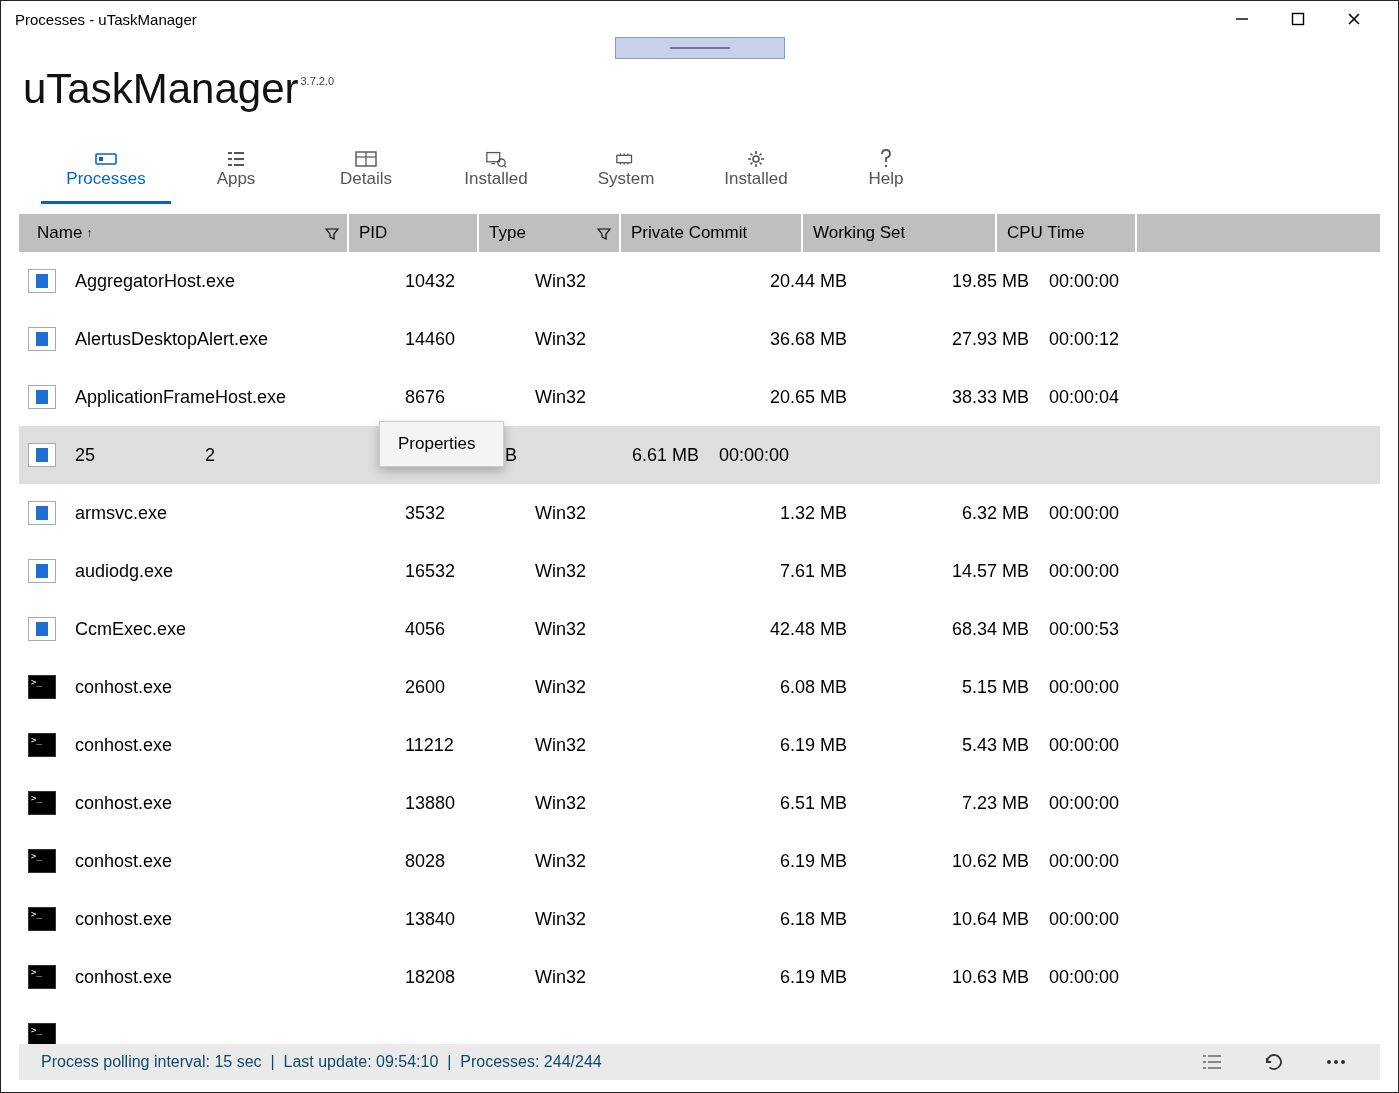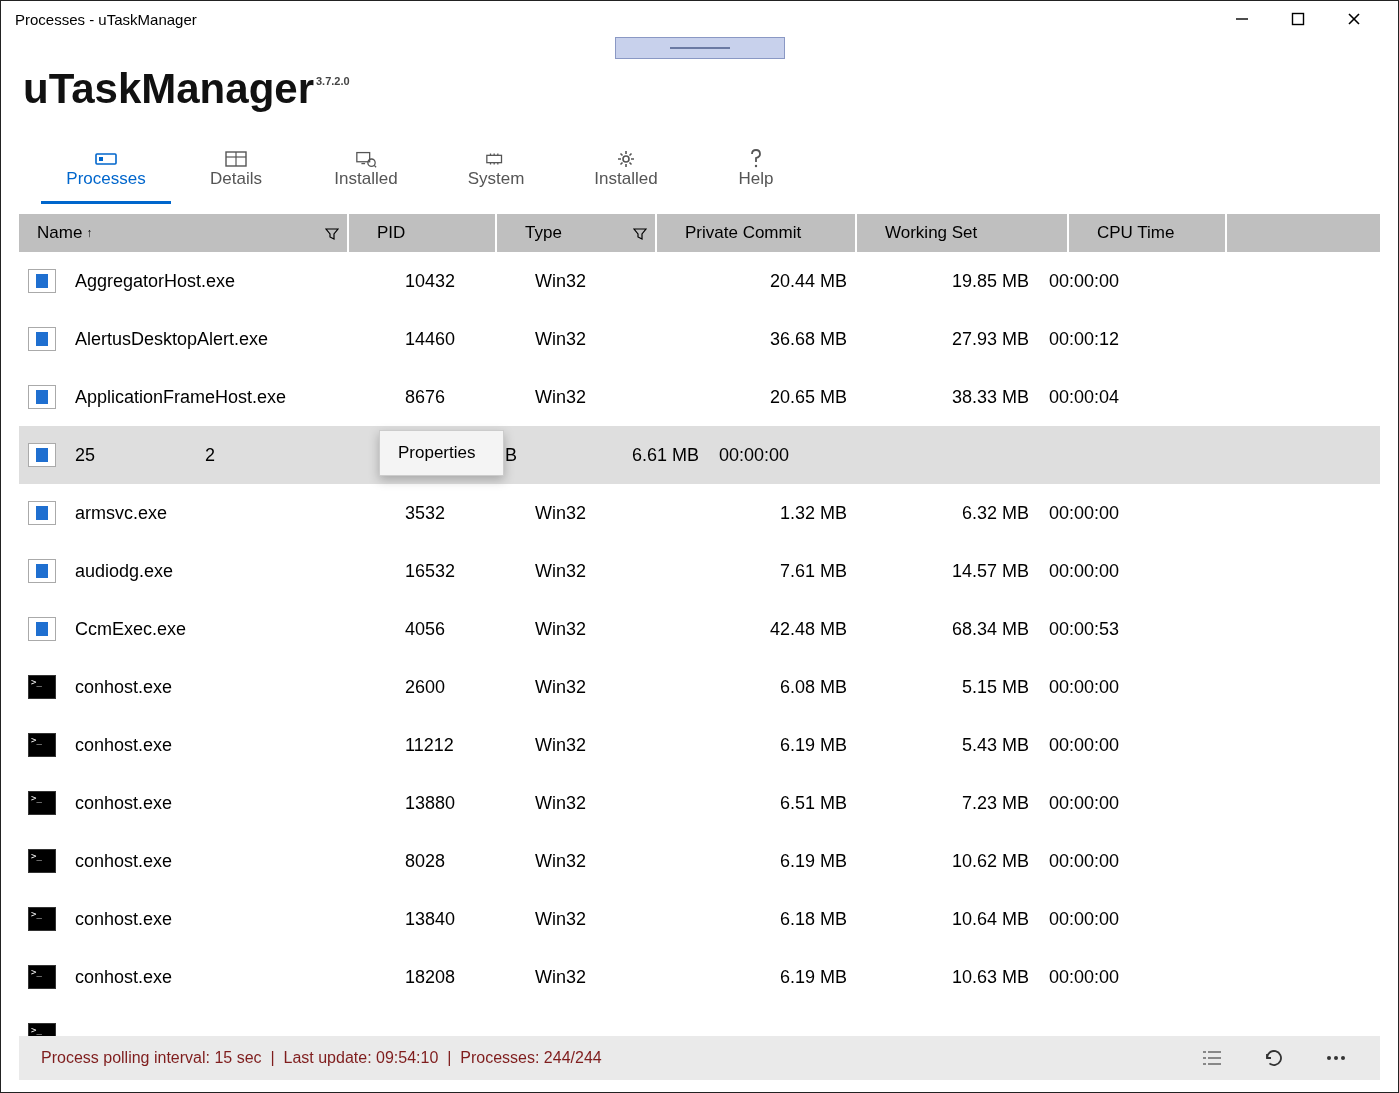--- a/index.html
+++ b/index.html
@@ -7,28 +7,28 @@
   body { width: 1399px; height: 1093px; }
   .window { width: 1399px; height: 1093px; border: 1px solid #222; background: #fff; display: flex; flex-direction: column; position: relative; }
   .titlebar { height: 36px; display: flex; align-items: center; padding: 12px 6px; font-size: 15px; color: #000; }
   .title-text { padding-left: 8px; }
   .win-controls { margin-left: auto; display: flex; gap: 20px; padding-right: 20px; }
   .win-ctrl { width: 36px; height: 36px; display: flex; align-items: center; justify-content: center; font-size: 18px; color: #000; background: transparent; border: none; cursor: default; }
   .win-ctrl svg { width: 14px; height: 14px; }
   .top-gizmo { position: absolute; top: 36px; left: 50%; transform: translateX(-50%); width: 170px; height: 22px; background: #c8d1ec; border: 1px solid #8a98c4; display: flex; align-items: center; justify-content: center; }
   .top-gizmo .grip { width: 60px; height: 2px; border-top: 1px solid #6b7aa3; border-bottom: 1px solid #6b7aa3; }
   .app-header { padding: 28px 22px 0 22px; }
-  .app-title { font-size: 42px; font-weight: 700; color: #111; display: flex; align-items: flex-start; text-align: right; }
+  .app-title { font-size: 42px; font-weight: 400; color: #111; display: flex; align-items: flex-start; text-align: right; }
   .app-title sup { font-size: 11px; margin-top: 10px; margin-left: 2px; color: #444; }
   .tabbar { display: flex; gap: 0; padding: 30px 0 0 18px; border-bottom: none; }
   .tab { width: 130px; display: flex; flex-direction: column; align-items: center; color: #555; font-size: 17px; padding: 6px 12px 12px 12px; cursor: default; border-bottom: 3px solid transparent; }
   .tab.active { color: #0066cc; border-bottom: 3px solid #0066cc; }
   .tab .ticon { width: 22px; height: 20px; display: flex; align-items: center; justify-content: center; }
   .grid-area { flex: 1; overflow: hidden; padding: 10px 18px 0 18px; display: flex; flex-direction: column; position: relative; }
-  .grid-header { display: flex; background: #bfbfbf; height: 38px; color: #000; font-size: 17px; gap: 18px; }
+  .grid-header { display: flex; background: #bfbfbf; height: 38px; color: #000; font-size: 17px; }
   .grid-header .col { display: flex; align-items: center; padding: 0 10px; border-right: 2px solid #fff; position: relative; }
   .grid-header .col:last-child { border-right: none; }
   .sort-arrow { font-size: 12px; margin-left: 4px; }
   .filter-icon { position: absolute; right: 8px; top: 50%; transform: translateY(-50%); width: 14px; height: 14px; }
   .col-name { width: 330px; }
   .col-pid  { width: 130px; }
   .col-type { width: 142px; }
   .col-pc   { width: 182px; text-align: center; justify-content: flex-start; }
   .col-ws   { width: 194px; }
   .col-cpu  { width: 140px; }
@@ -45,21 +45,21 @@
   .cell.type { width: 150px; }
   .cell.pc   { width: 182px; text-align: right; }
   .cell.ws   { width: 182px; text-align: right; }
   .cell.cpu  { width: 140px; }
   .proc-icon { width: 28px; height: 24px; border: 1px solid #aaa; background: #fff; display: flex; align-items: center; justify-content: center; position: relative; }
   .proc-icon .inner-app { width: 12px; height: 14px; background: #1f6fd0; }
   .proc-icon.console { background: #000; border-color: #333; }
   .proc-icon.console::after { content: ">_"; color: #fff; font-size: 9px; font-family: monospace; position: absolute; top: 1px; left: 2px; }
   .context-menu { position: absolute; background: #f4f4f4; border: 1px solid #ccc; box-shadow: 0 4px 10px rgba(0,0,0,0.25); font-size: 17px; z-index: 10; }
   .context-menu .item { padding: 12px 28px 12px 18px; color: #000; }
-  .statusbar { height: 44px; background: #eaeaea; display: flex; align-items: center; padding: 0 22px; font-size: 16px; color: #7f1d1d; margin: 0 18px 12px 18px; }
+  .statusbar { height: 36px; background: #eaeaea; display: flex; align-items: center; padding: 0 22px; font-size: 16px; color: #0c4a6e; margin: 0 18px 12px 18px; }
   .statusbar .spacer { flex: 1; }
   .status-btn { width: 44px; height: 36px; display: flex; align-items: center; justify-content: center; color: #333; margin-left: 18px; }
 </style>
 </head>
 <body>
 
 <div class="window">
 
   <div class="titlebar">
     <span class="title-text">Processes - uTaskManager</span>
@@ -98,20 +98,33 @@
         <span class="ticon">
           <svg width="22" height="16" viewBox="0 0 22 16">
               <rect x="1" y="3" width="20" height="10" rx="1" fill="none" stroke="#0066cc" stroke-width="1.6"></rect>
               <rect x="4" y="6" width="4" height="4" fill="#0066cc"></rect>
             </svg>
         </span>
         <span>Processes</span>
       </div>
       <div class="tab">
         <span class="ticon">
+          <svg width="20" height="18" viewBox="0 0 20 18">
+              <line x1="2" y1="3" x2="6" y2="3" stroke="#555" stroke-width="2"></line>
+              <line x1="8" y1="3" x2="18" y2="3" stroke="#555" stroke-width="2"></line>
+              <line x1="2" y1="9" x2="6" y2="9" stroke="#555" stroke-width="2"></line>
+              <line x1="8" y1="9" x2="18" y2="9" stroke="#555" stroke-width="2"></line>
+              <line x1="2" y1="15" x2="6" y2="15" stroke="#555" stroke-width="2"></line>
+              <line x1="8" y1="15" x2="18" y2="15" stroke="#555" stroke-width="2"></line>
+            </svg>
+        </span>
+        <span>Apps</span>
+      </div>
+      <div class="tab">
+        <span class="ticon">
           <svg width="22" height="18" viewBox="0 0 22 18">
               <rect x="1" y="2" width="20" height="14" fill="none" stroke="#555" stroke-width="1.4"></rect>
               <line x1="1" y1="7" x2="21" y2="7" stroke="#555" stroke-width="1.2"></line>
               <line x1="11" y1="2" x2="11" y2="16" stroke="#555" stroke-width="1.2"></line>
             </svg>
         </span>
         <span>Details</span>
       </div>
       <div class="tab">
         <span class="ticon">
@@ -350,21 +363,21 @@
           <div class="cell ws">10.63 MB</div>
           <div class="cell cpu">00:00:00</div>
         </div>
         <div class="row">
           <div class="cell icon">
             <div class="proc-icon console"></div>
           </div>
         </div>
       </div>
 
-    <div class="context-menu" id="ctx" style="left: 378px; top: 226px;">
+    <div class="context-menu" id="ctx" style="left: 378px; top: 217px;">
       <div class="item">Properties</div>
     </div>
   </div>
 
   <div class="statusbar">
     <span>
       <span>Process polling interval:</span>&nbsp;<span>15 sec</span>
     </span>
     &nbsp;&nbsp;|&nbsp;&nbsp;
     <span>

